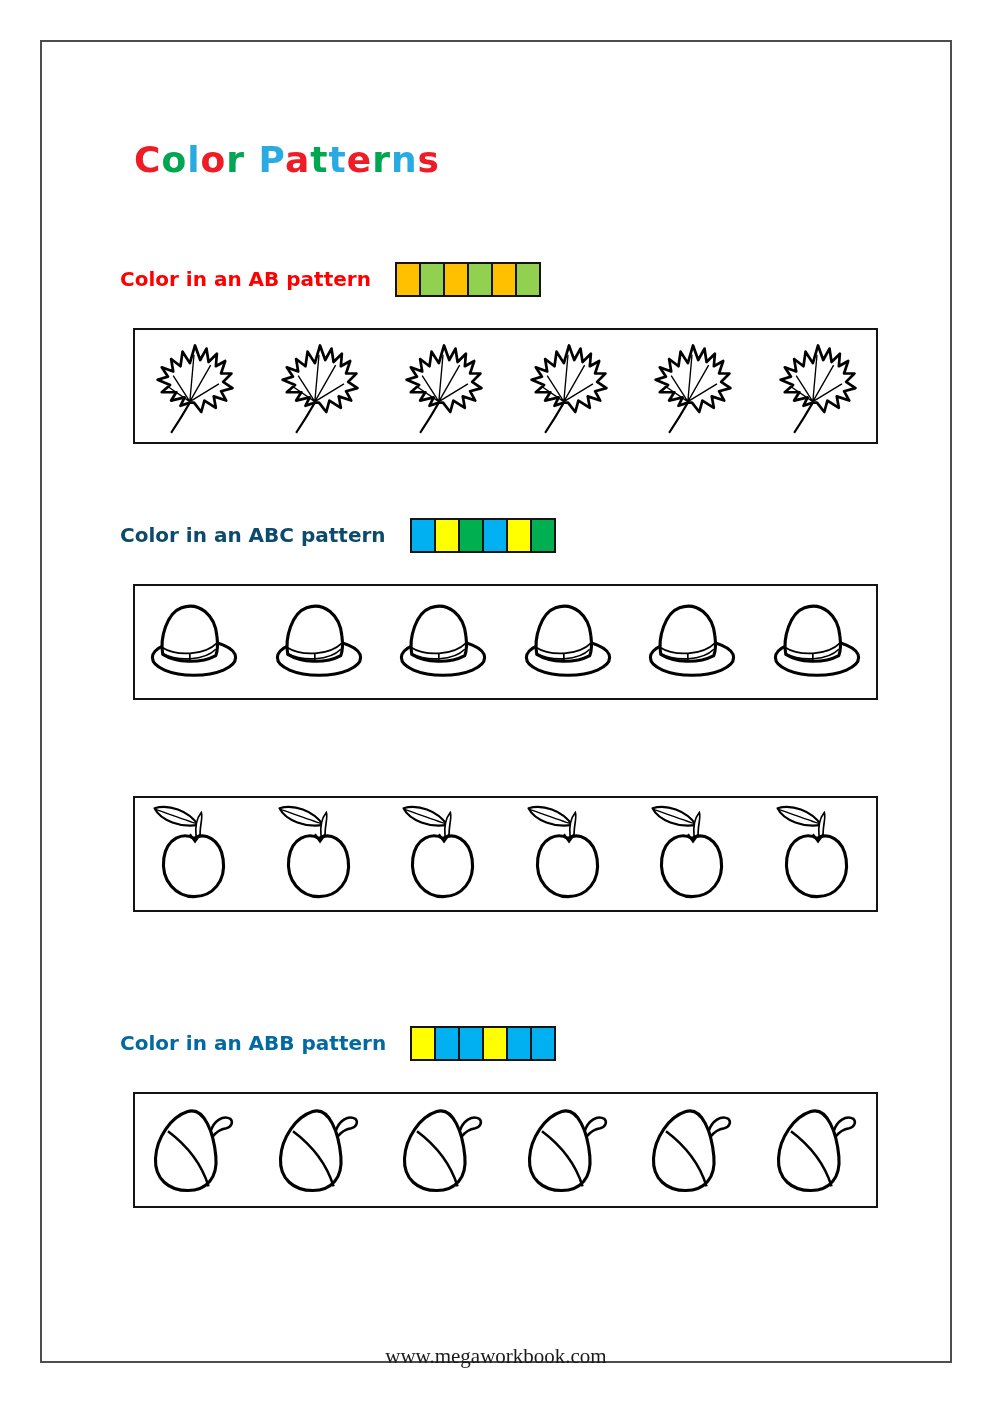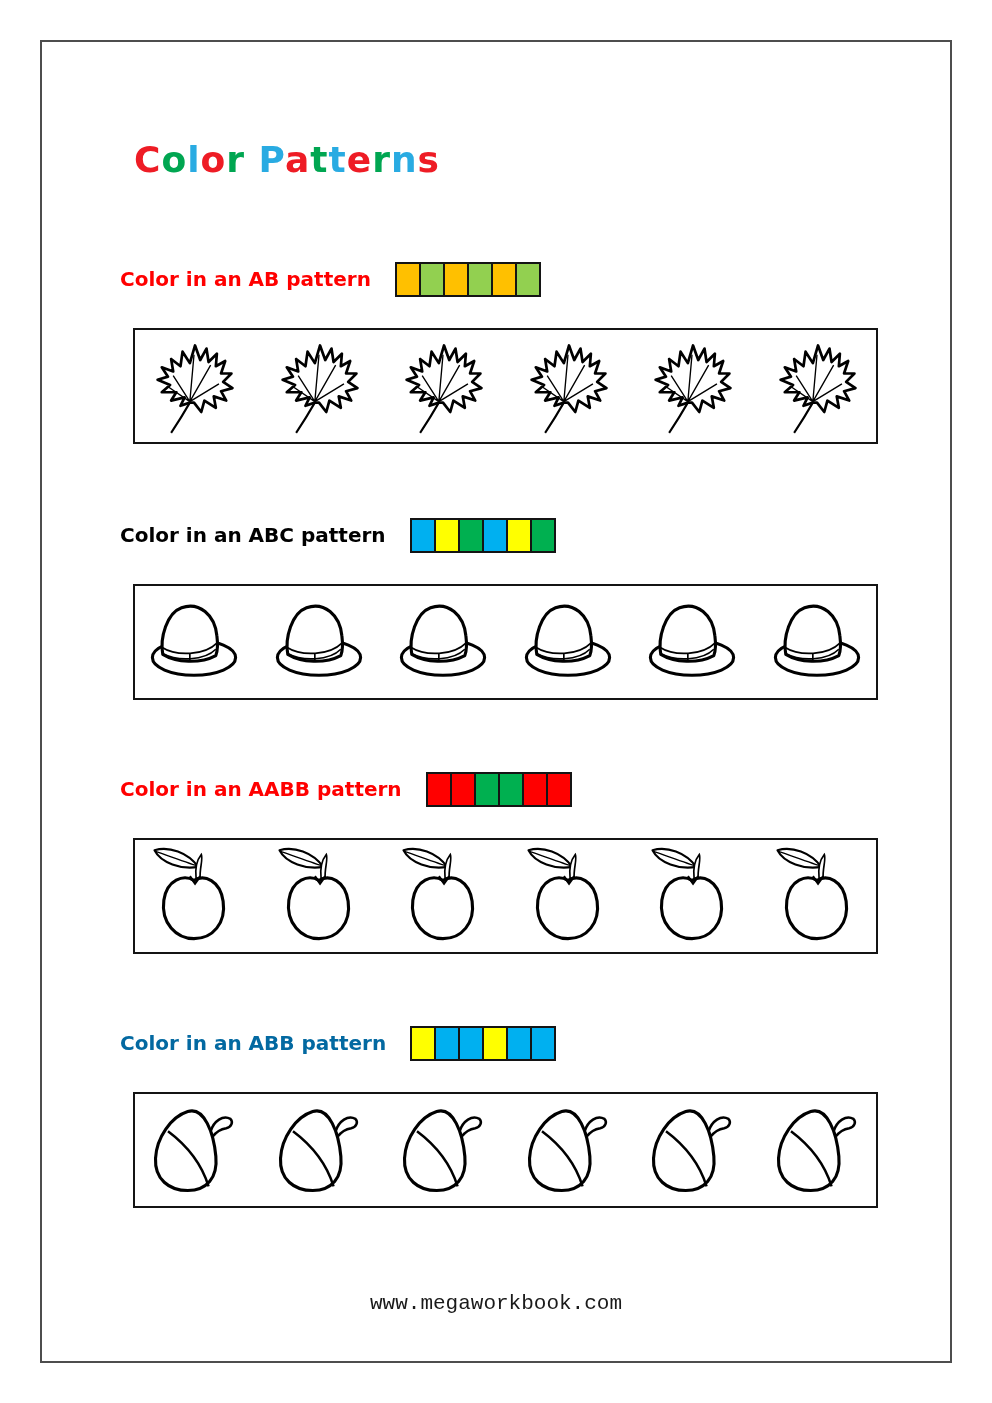--- a/index.html
+++ b/index.html
@@ -9,22 +9,22 @@
   }
   .page-frame{
     position:absolute;left:40px;top:40px;width:908px;height:1319px;
     border:2px solid #4d4d4d;background:#ffffff;
   }
   .page-title{
     position:absolute;left:119px;top:124px;margin:15px;
     font-size:36px;font-weight:bold;letter-spacing:1px;
   }
   .footer{
-    position:absolute;left:0;top:1292px;width:100%;text-align:center;
-    font-size:21px;color:#1a1a1a;font-family:Liberation Mono, monospace;
+    position:absolute;left:0;top:1344px;width:100%;text-align:center;
+    font-size:21px;color:#1a1a1a;font-family:Liberation Serif, serif;
   }
   .section{position:absolute;left:120px;width:770px;}
   .heading-row{display:flex;align-items:center;gap:24px;height:42px;}
   .heading{margin:0;font-size:20px;font-weight:bold;white-space:nowrap;}
   .strip{display:flex;border:2px solid #141414;background:#fff;}
   .square{width:22px;height:31px;border-right:2px solid #141414;}
   .square:last-child{border-right:none;}
   .item-box{
     margin-left:13px;margin-top:28px;width:727px;height:112px;
     border:2px solid #141414;display:flex;align-items:center;
@@ -97,21 +97,21 @@
           <use href="#shape-maple-leaf" xlink:href="#shape-maple-leaf"></use>
         </svg>
         <svg viewBox="0 0 100 100" class="item">
           <use href="#shape-maple-leaf" xlink:href="#shape-maple-leaf"></use>
         </svg>
       </div>
   </section>
 
   <section class="section" style="top: 514px;">
     <div class="heading-row">
-      <h2 class="heading" style="color: #000000;">Color in an ABC pattern</h2>
+      <h2 class="heading" style="color: #0c4a6e;">Color in an ABC pattern</h2>
       <div class="strip">
           <div class="square" style="background: rgb(0, 176, 240);"></div>
           <div class="square" style="background: rgb(255, 255, 0);"></div>
           <div class="square" style="background: rgb(0, 176, 80);"></div>
           <div class="square" style="background: rgb(0, 176, 240);"></div>
           <div class="square" style="background: rgb(255, 255, 0);"></div>
           <div class="square" style="background: rgb(0, 176, 80);"></div>
         </div>
     </div>
     <div class="item-box">
@@ -130,31 +130,20 @@
         <svg viewBox="0 0 100 100" class="item">
           <use href="#shape-hat" xlink:href="#shape-hat"></use>
         </svg>
         <svg viewBox="0 0 100 100" class="item">
           <use href="#shape-hat" xlink:href="#shape-hat"></use>
         </svg>
       </div>
   </section>
 
   <section class="section" style="top: 768px;">
-    <div class="heading-row">
-      <h2 class="heading" style="color: rgb(255, 0, 0);">Color in an AABB pattern</h2>
-      <div class="strip">
-          <div class="square" style="background: rgb(255, 0, 0);"></div>
-          <div class="square" style="background: rgb(255, 0, 0);"></div>
-          <div class="square" style="background: rgb(0, 176, 80);"></div>
-          <div class="square" style="background: rgb(0, 176, 80);"></div>
-          <div class="square" style="background: rgb(255, 0, 0);"></div>
-          <div class="square" style="background: rgb(255, 0, 0);"></div>
-        </div>
-    </div>
     <div class="item-box">
         <svg viewBox="0 0 100 100" class="item">
           <use href="#shape-apple" xlink:href="#shape-apple"></use>
         </svg>
         <svg viewBox="0 0 100 100" class="item">
           <use href="#shape-apple" xlink:href="#shape-apple"></use>
         </svg>
         <svg viewBox="0 0 100 100" class="item">
           <use href="#shape-apple" xlink:href="#shape-apple"></use>
         </svg>

